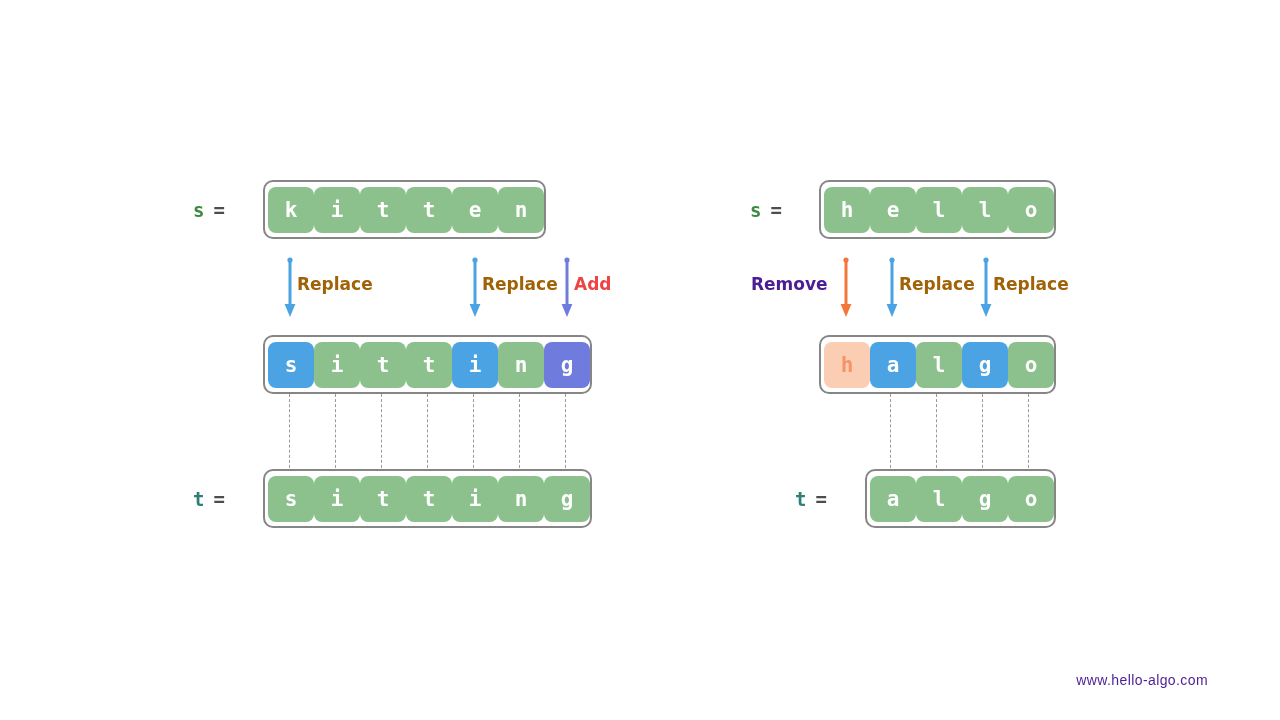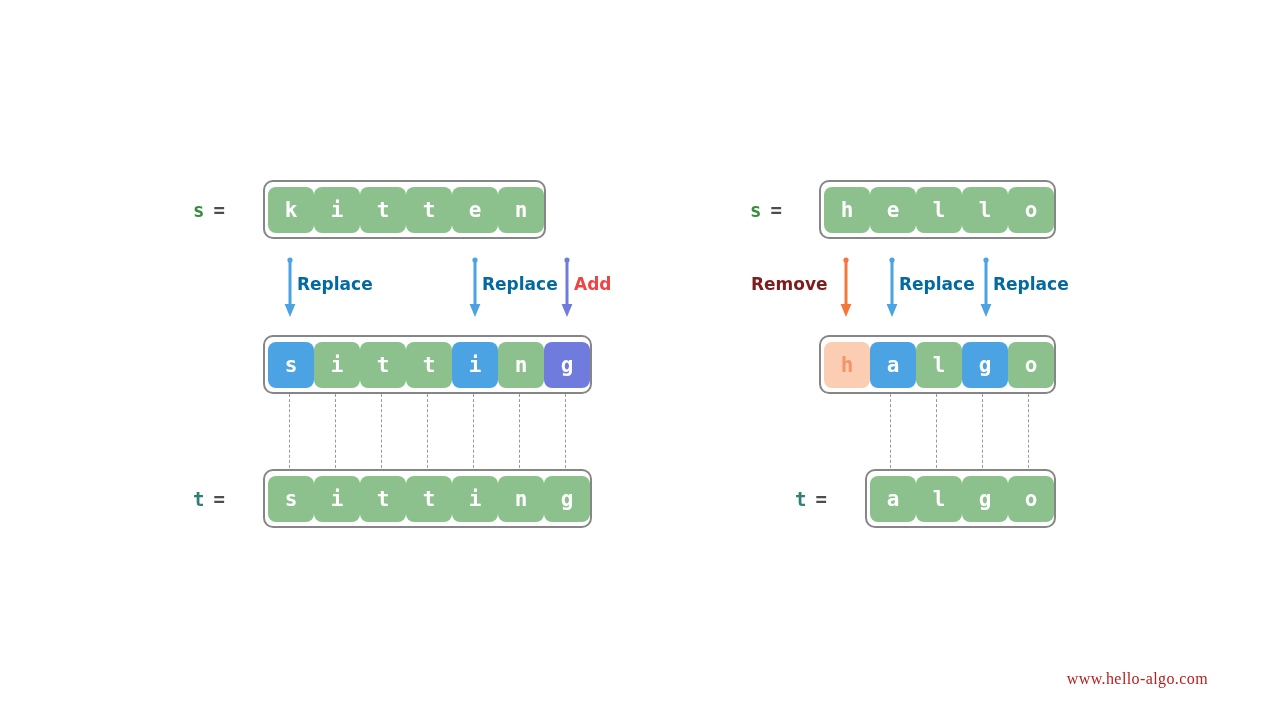--- a/index.html
+++ b/index.html
@@ -57,38 +57,38 @@
   .arrow{position:absolute;width:14px;}
   .arrow svg{display:block;overflow:visible;}
 
   .oplabel{
     position:absolute;
     font-family:"DejaVu Sans","Liberation Sans",sans-serif;
     font-size:17px;font-weight:bold;
     white-space:nowrap;
     line-height:1;
   }
-  .op-replace{color:#0369a1;}
+  .op-replace{color:#a16207;}
   .op-add{color:#ef4444;}
-  .op-remove{color:#7f1d1d;}
+  .op-remove{color:#4c1d95;}
 
   
   .dash{
     position:absolute;
     width:0;
     border-left:1px dashed #9a9a9a;
   }
 
   
   .watermark{
     position:absolute;
     right:72px;bottom:32px;
-    font-family:Liberation Serif, serif;
-    font-size:16px;
-    color:#b91c1c;
+    font-family:Liberation Sans, sans-serif;
+    font-size:14px;
+    color:#4c1d95;
     letter-spacing:0.4px;
   }
 </style>
 </head>
 <body>
 
 <div id="stage">
 
   <div class="varlabel" style="left:193px;top:201px;">
     <span class="vname" style="color:#3c8c40;">s</span><span class="veq">=</span>

